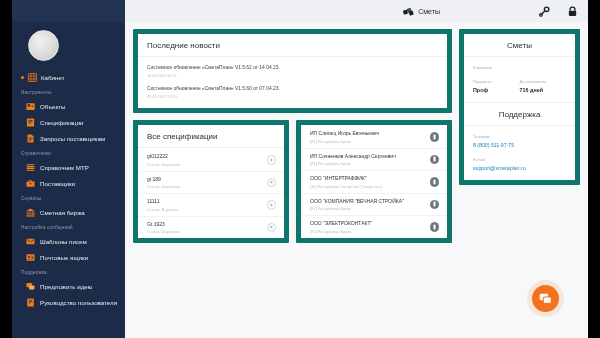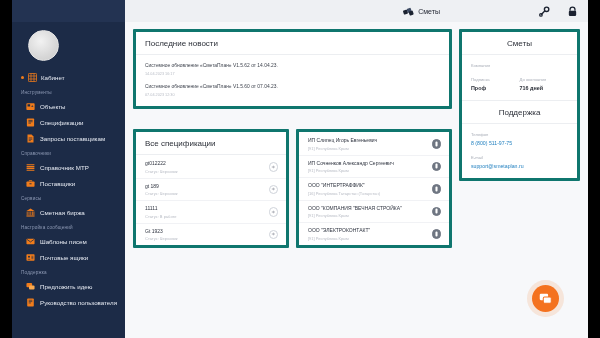--- a/index.html
+++ b/index.html
@@ -56,35 +56,35 @@
   }
   .brand { display: flex; align-items: center; gap: 4px; margin-right: 82px; }
   .brand-text { font-size: 7px; color: #232733; }
   .topicon { width: 11px; height: 11px; display: block; }
   .topicon svg { display: block; }
 
   .content { padding: 7px 8px 0 8px; display: flex; gap: 7px; }
   .col-left { flex: 1 1 auto; min-width: 0; }
   .col-right { width: 121px; flex: none; }
 
-  .card { background: #fff; border: 3px solid #0f766e; border-radius: 1px; }
+  .card { background: #fff; border: 5px solid #0f766e; border-radius: 1px; }
   .card-head {
     padding: 7px 9px 6px 9px; font-size: 8px; color: #2b2f38;
     border-bottom: 1px solid #eceef1;
   }
   .card-head.center { text-align: center; font-size: 8px; color: #2b2f38; }
 
   
   .news-body { padding: 4px 0 5px 0; }
   .news-item { padding: 4px 9px 4px 9px; }
   .news-title { font-size: 4.9px; color: #3a3f4a; line-height: 1.35; }
   .news-date { font-size: 3.8px; color: #b9bdc6; margin-top: 2.5px; }
 
   
-  .row2 { display: flex; gap: 7px; margin-top: 20px; }
+  .row2 { display: flex; gap: 7px; margin-top: 7px; }
   .row2 .card { flex: 1 1 0; min-width: 0; }
   .list { padding-top: 1px; }
   .list-item {
     display: flex; align-items: center; justify-content: space-between;
     padding: 4px 8px 4px 9px; border-bottom: 1px solid #f1f2f5;
     gap: 4px;
   }
   .list-item:last-child { border-bottom: none; }
   .li-main { min-width: 0; }
   .li-title { font-size: 5px; color: #2f3440; line-height: 1.3; white-space: nowrap; overflow: hidden; text-overflow: ellipsis; }

